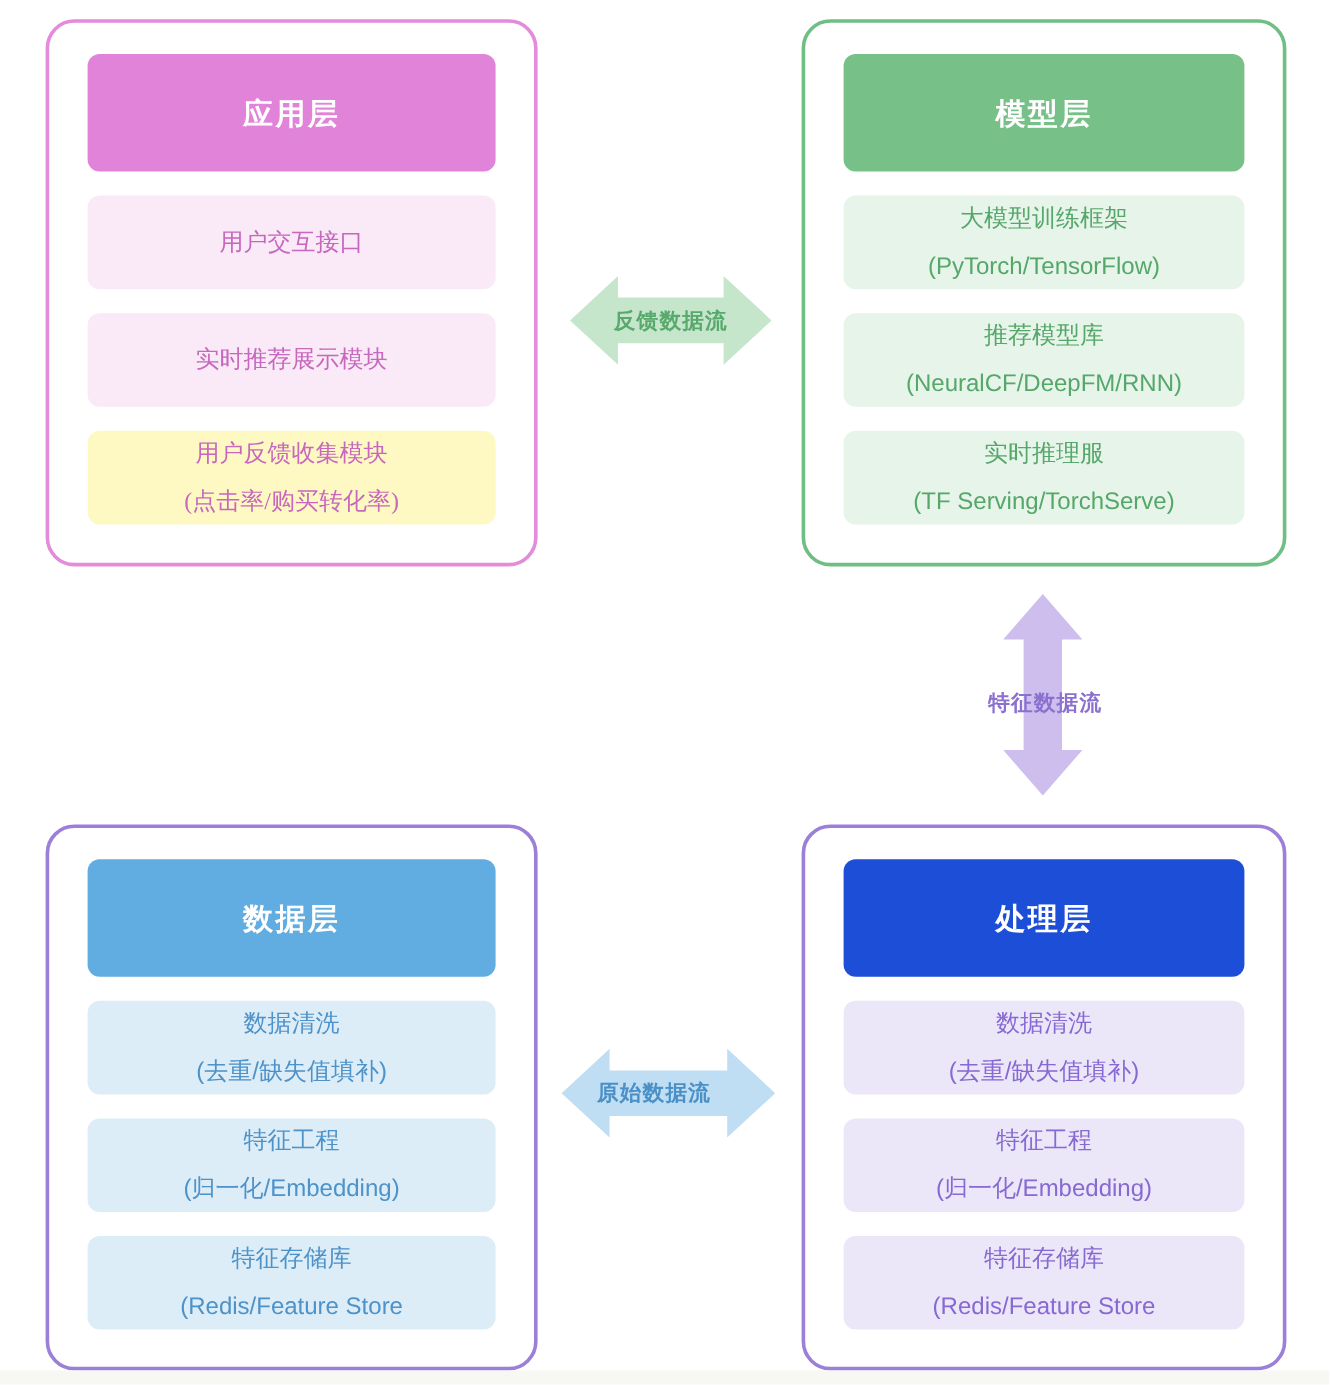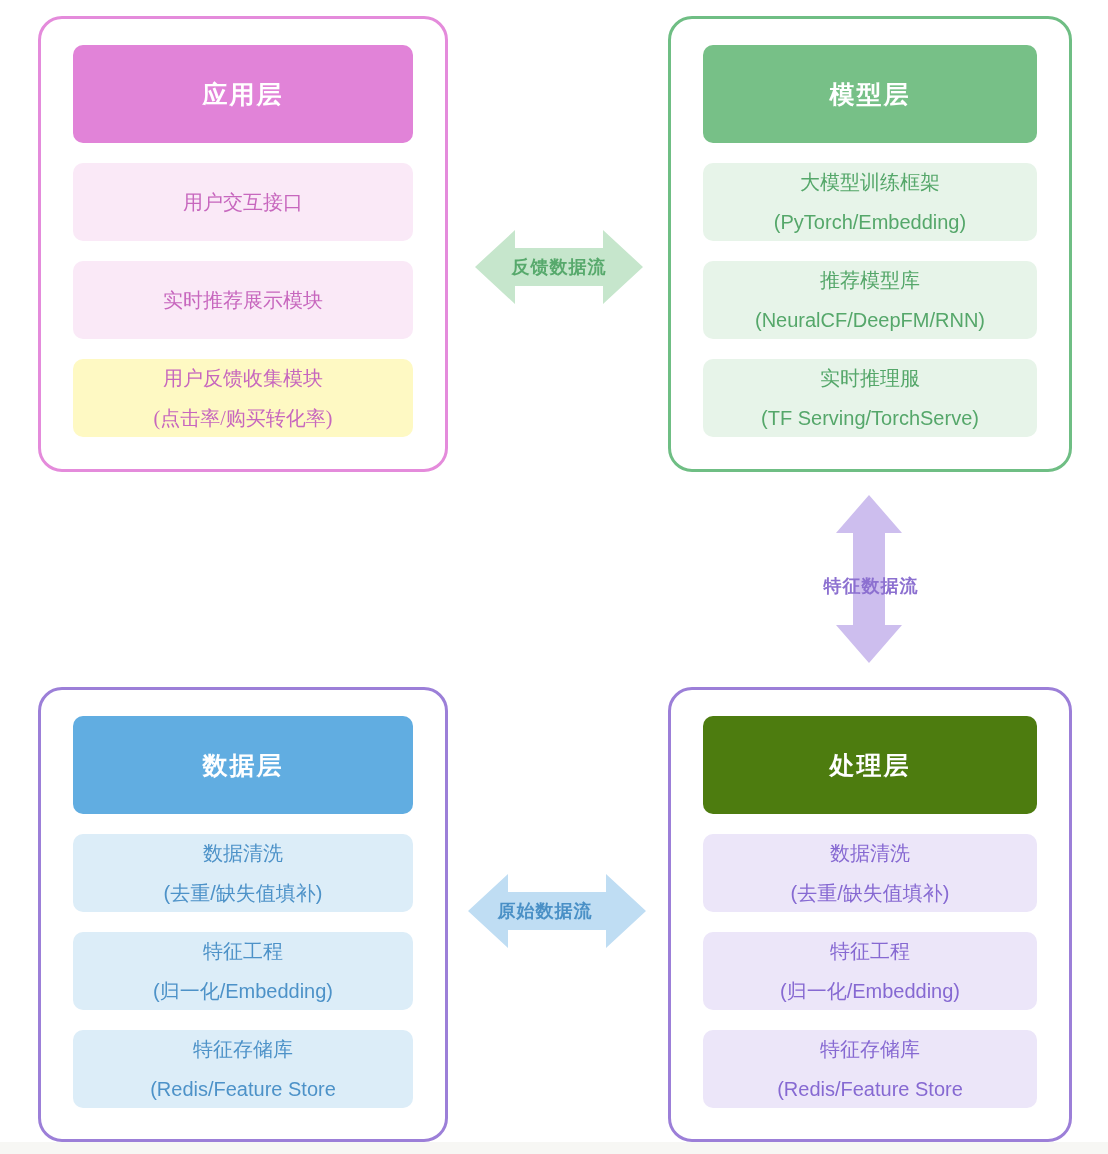--- a/index.html
+++ b/index.html
@@ -80,21 +80,21 @@
     <div class="layer-item" style="background: #fef9c3; color: rgb(199, 103, 190);">
       <div>用户反馈收集模块</div>
       <div>(点击率/购买转化率)</div>
     </div>
   </div>
 
   <div class="layer-box" style="left: 668px; top: 16px; width: 404px; height: 456px; border-color: rgb(111, 190, 132);">
     <div class="layer-header" style="background: rgb(119, 192, 135);">模型层</div>
     <div class="layer-item" style="background: rgb(231, 244, 233); color: rgb(85, 167, 106);">
       <div>大模型训练框架</div>
-      <div>(PyTorch/Embedding)</div>
+      <div>(PyTorch/TensorFlow)</div>
     </div>
     <div class="layer-item" style="background: rgb(231, 244, 233); color: rgb(85, 167, 106);">
       <div>推荐模型库</div>
       <div>(NeuralCF/DeepFM/RNN)</div>
     </div>
     <div class="layer-item" style="background: rgb(231, 244, 233); color: rgb(85, 167, 106);">
       <div>实时推理服</div>
       <div>(TF Serving/TorchServe)</div>
     </div>
   </div>
@@ -109,21 +109,21 @@
       <div>特征工程</div>
       <div>(归一化/Embedding)</div>
     </div>
     <div class="layer-item" style="background: rgb(220, 237, 248); color: rgb(77, 146, 200);">
       <div>特征存储库</div>
       <div>(Redis/Feature Store</div>
     </div>
   </div>
 
   <div class="layer-box" style="left: 668px; top: 687px; width: 404px; height: 455px; border-color: rgb(156, 127, 216);">
-    <div class="layer-header" style="background: #4d7c0f;">处理层</div>
+    <div class="layer-header" style="background: #1d4ed8;">处理层</div>
     <div class="layer-item" style="background: rgb(236, 230, 249); color: rgb(134, 105, 210);">
       <div>数据清洗</div>
       <div>(去重/缺失值填补)</div>
     </div>
     <div class="layer-item" style="background: rgb(236, 230, 249); color: rgb(134, 105, 210);">
       <div>特征工程</div>
       <div>(归一化/Embedding)</div>
     </div>
     <div class="layer-item" style="background: rgb(236, 230, 249); color: rgb(134, 105, 210);">
       <div>特征存储库</div>

